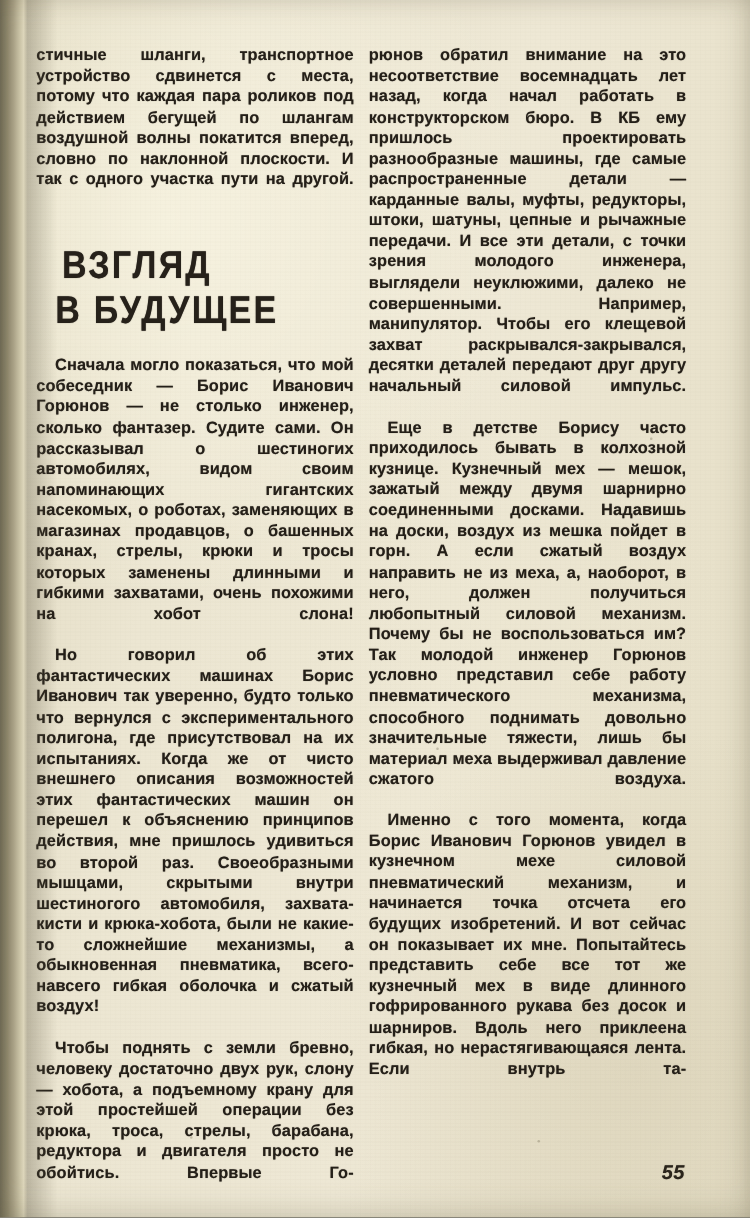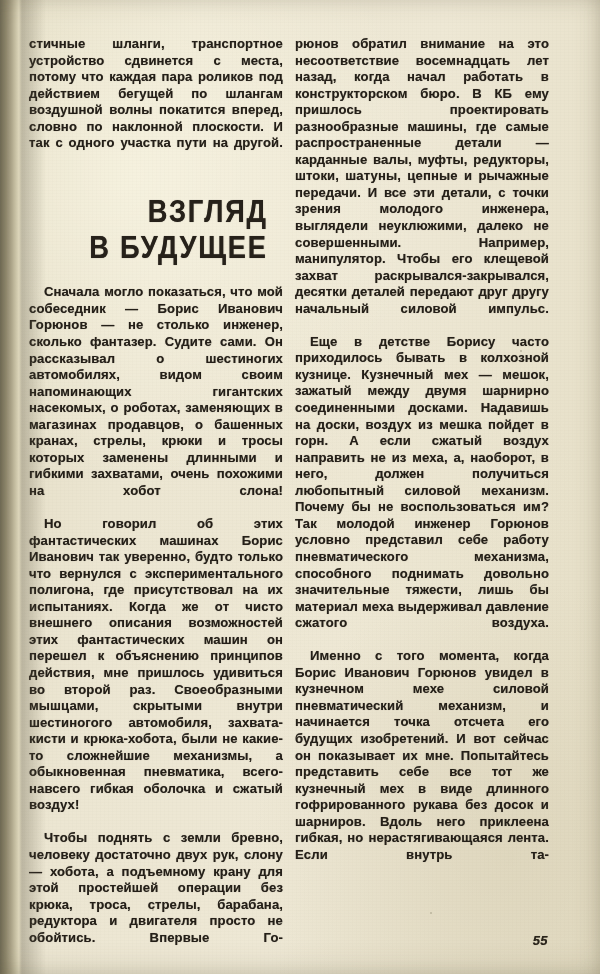--- a/index.html
+++ b/index.html
@@ -98,41 +98,41 @@
   p.body.last-line-full::after {
     content: "";
     display: inline-block;
     width: 100%;
   }
 
   
   #headline {
     margin: 0;
     padding: 26px 0 18px 0;
-    text-align: right;
+    text-align: left;
   }
   .headline-line {
     display: block;
     font-family: "Liberation Sans Narrow", "Liberation Sans", "DejaVu Sans Condensed", sans-serif;
     font-weight: 700;
     font-size: 31px;
     line-height: 36px;
     letter-spacing: 2.0px;
     color: #26211a;
     transform: scaleX(0.88);
     text-shadow: 0 0 0.8px rgba(38,33,26,0.7);
   }
   #headline-line-1 { padding-left: 6px; }
   #headline-line-2 { padding-left: 0px; }
 
   #page-number {
     position: absolute;
     right: 52px;
     bottom: 26px;
-    font-size: 13px;
+    font-size: 16px;
     font-weight: 700;
     font-style: italic;
     color: #2a241b;
     letter-spacing: 0.4px;
     text-shadow: 0 0 0.7px rgba(42,36,27,0.6);
   }
 
   
   .speck {
     position: absolute;

